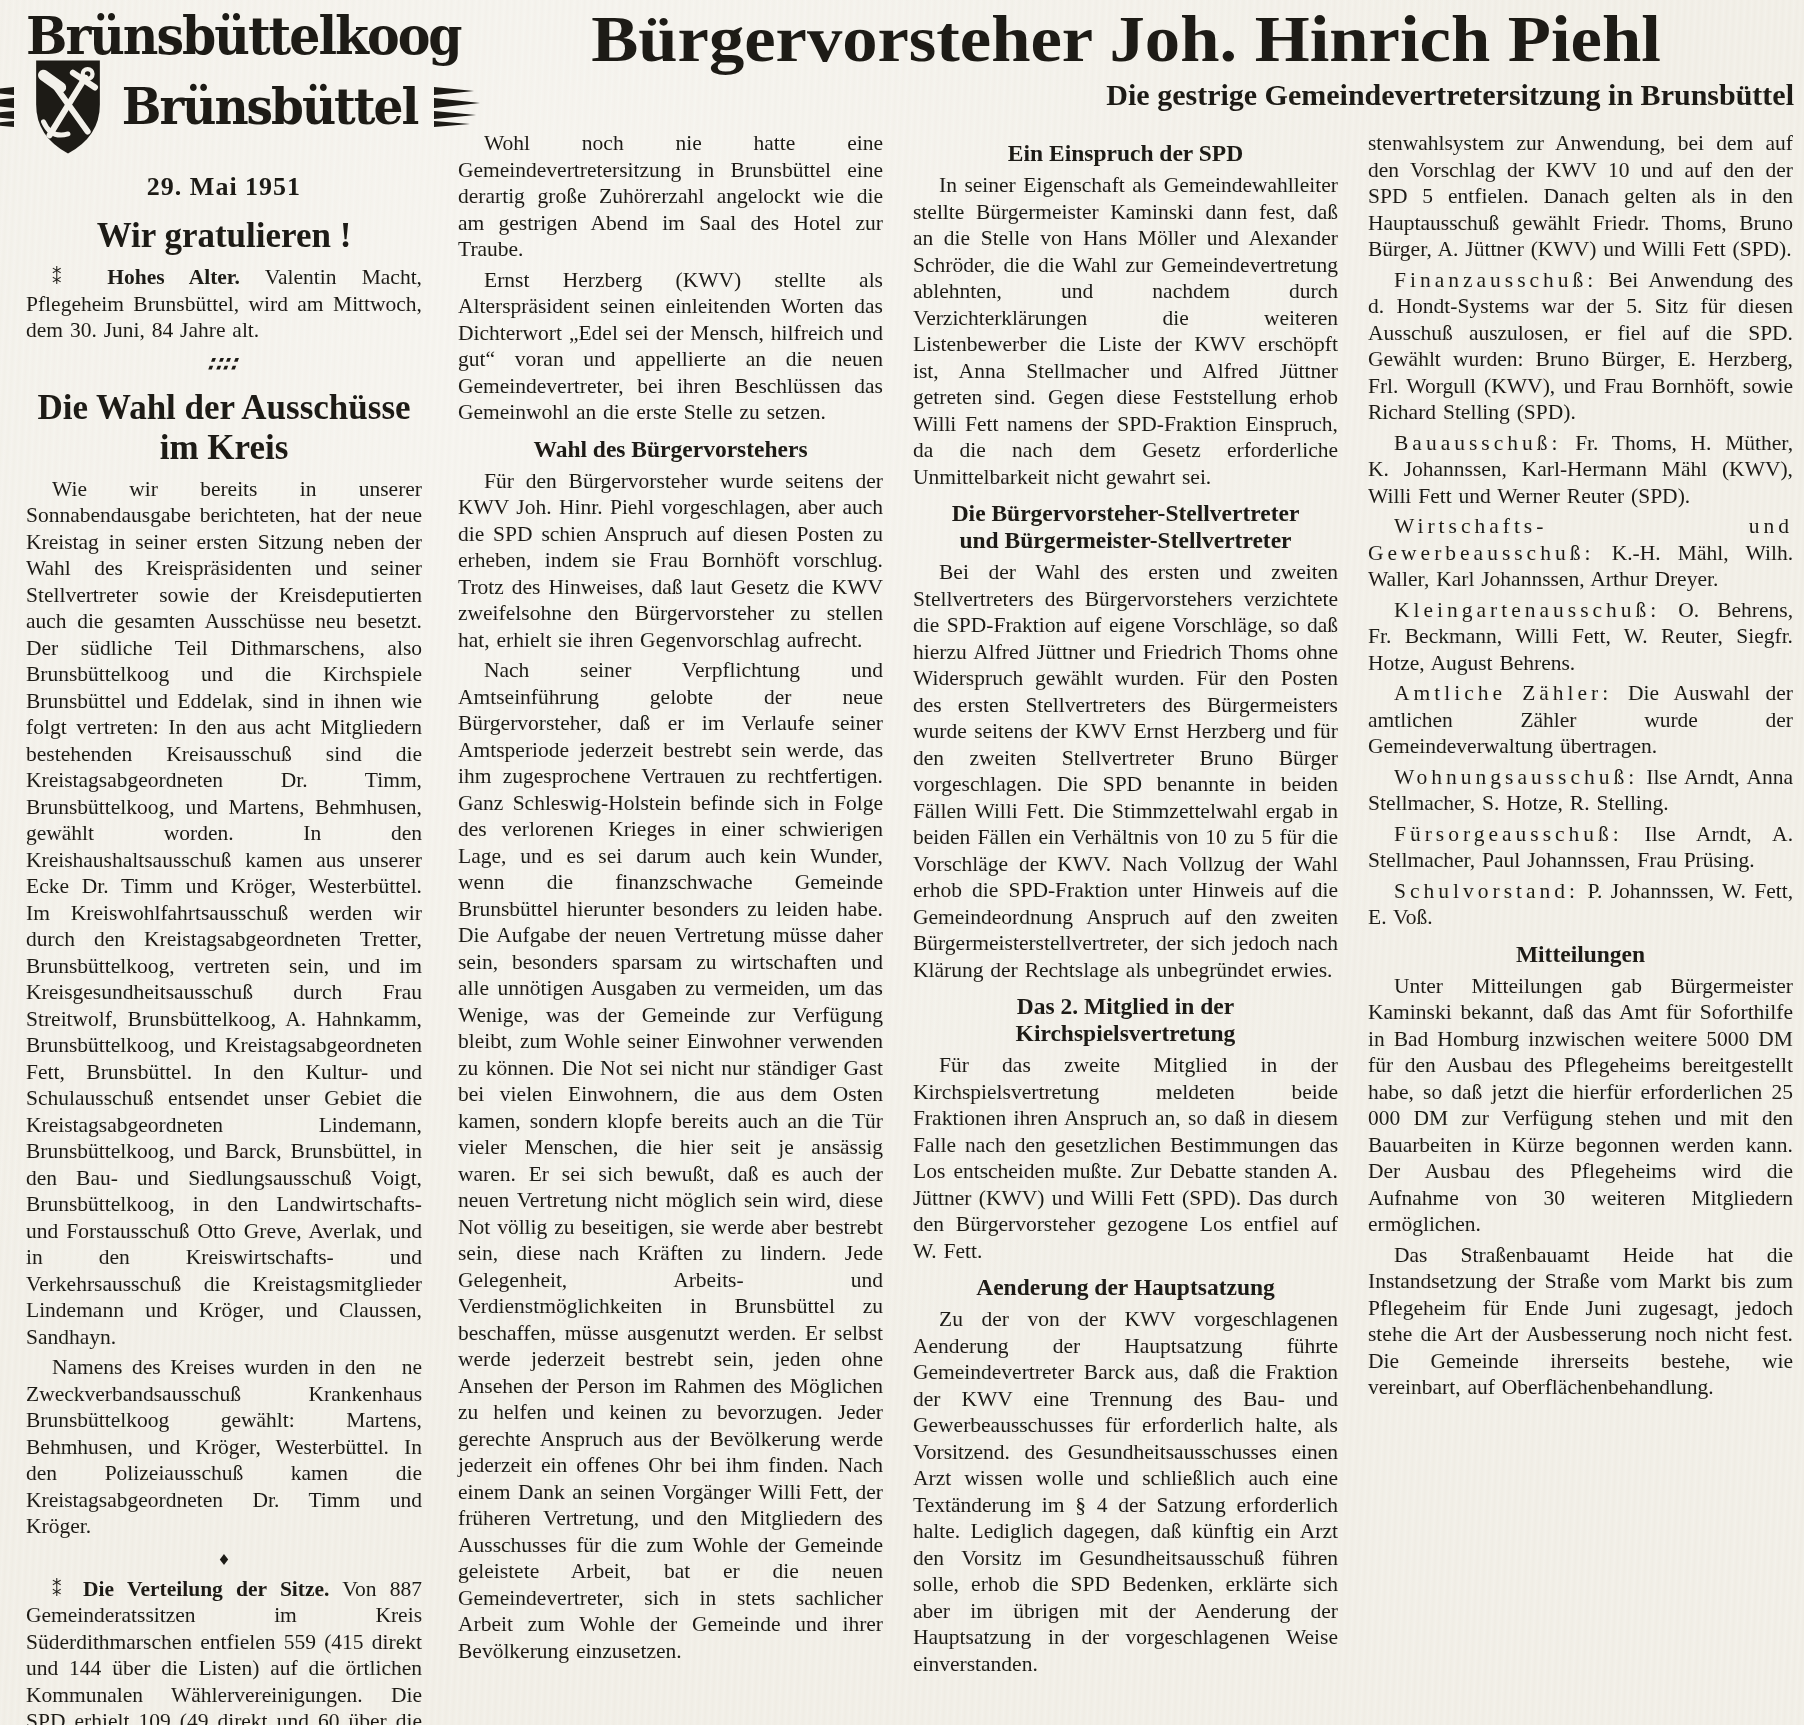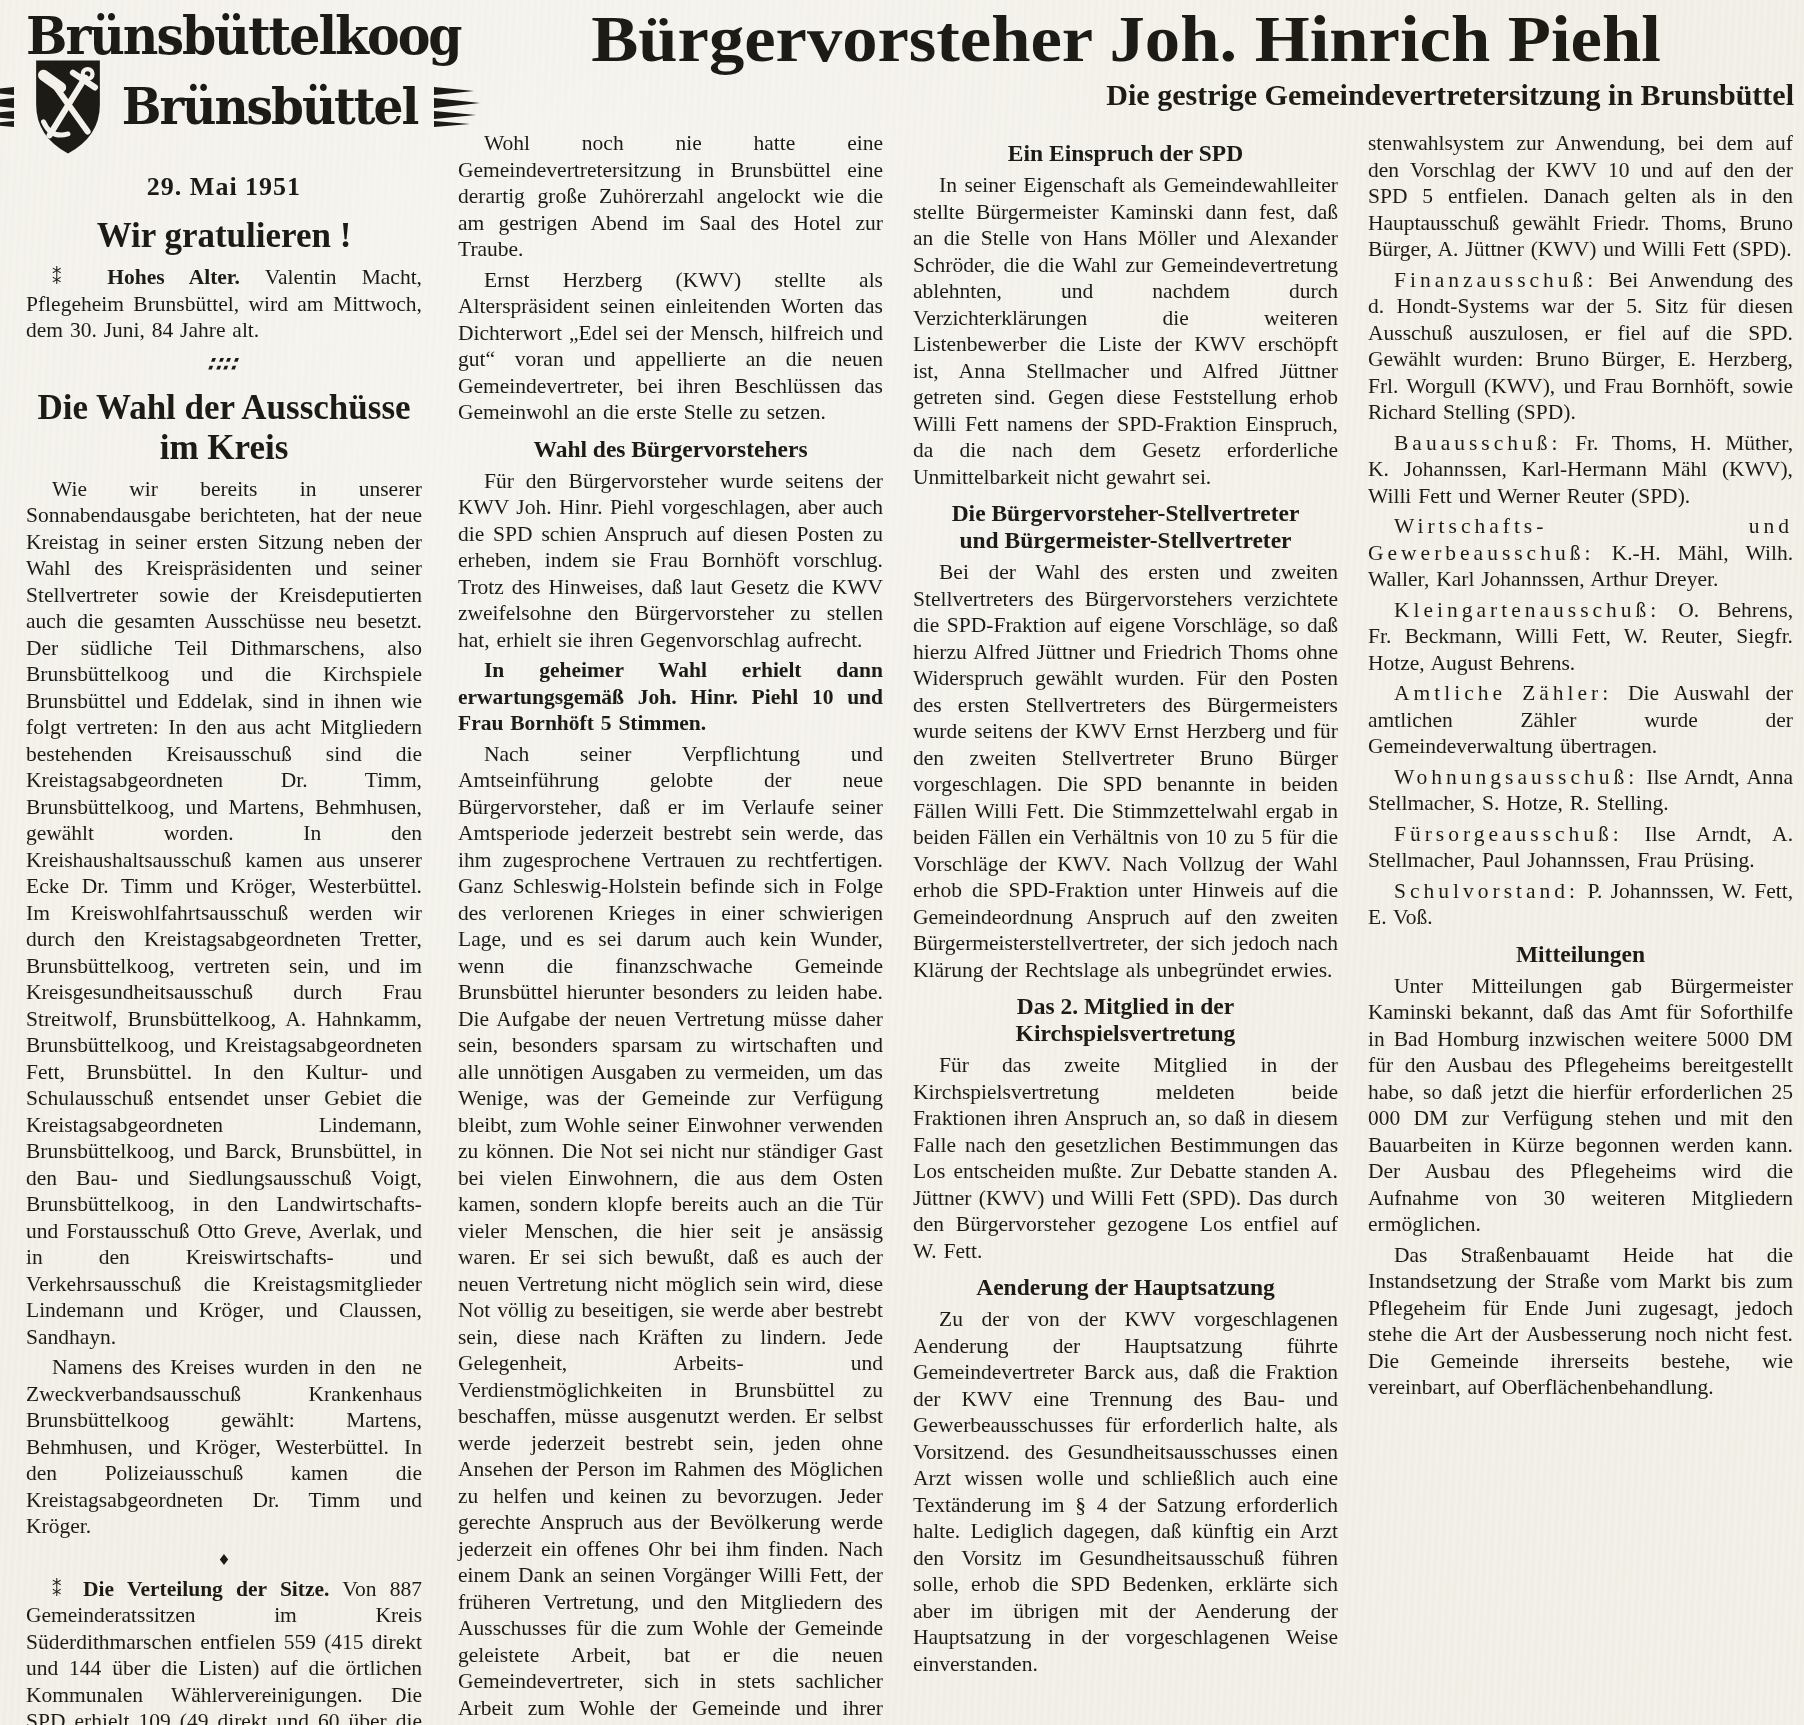--- a/index.html
+++ b/index.html
@@ -114,21 +114,20 @@
     <h1 class="headline">Bürgervorsteher Joh. Hinrich Piehl</h1>
     <div class="subtitle">Die gestrige Gemeindevertretersitzung in Brunsbüttel</div>
     <div class="cols">
       <div class="col" id="col-a">
           <p class="para"><span>Wohl noch nie hatte eine Gemeindevertretersitzung in Brunsbüttel eine derartig große Zuhörerzahl angelockt wie die am gestrigen Abend im Saal des Hotel zur Traube.</span></p>
           <p class="para"><span>Ernst Herzberg (KWV) stellte als Alterspräsident seinen einleitenden Worten das Dichterwort „Edel sei der Mensch, hilfreich und gut“ voran und appellierte an die neuen Gemeindevertreter, bei ihren Beschlüssen das Gemeinwohl an die erste Stelle zu setzen.</span></p>
           <div class="h2">
             <div>Wahl des Bürgervorstehers</div>
           </div>
           <p class="para"><span>Für den Bürgervorsteher wurde seitens der KWV Joh. Hinr. Piehl vorgeschlagen, aber auch die SPD schien Anspruch auf diesen Posten zu erheben, indem sie Frau Bornhöft vorschlug. Trotz des Hinweises, daß laut Gesetz die KWV zweifelsohne den Bürgervorsteher zu stellen hat, erhielt sie ihren Gegenvorschlag aufrecht.</span></p>
-          <p class="para bold"><span>In geheimer Wahl erhielt dann erwartungsgemäß Joh. Hinr. Piehl 10 und Frau Bornhöft 5 Stimmen.</span></p>
           <p class="para"><span>Nach seiner Verpflichtung und Amtseinführung gelobte der neue Bürgervorsteher, daß er im Verlaufe seiner Amtsperiode jederzeit bestrebt sein werde, das ihm zugesprochene Vertrauen zu rechtfertigen. Ganz Schleswig-Holstein befinde sich in Folge des verlorenen Krieges in einer schwierigen Lage, und es sei darum auch kein Wunder, wenn die finanzschwache Gemeinde Brunsbüttel hierunter besonders zu leiden habe. Die Aufgabe der neuen Vertretung müsse daher sein, besonders sparsam zu wirtschaften und alle unnötigen Ausgaben zu vermeiden, um das Wenige, was der Gemeinde zur Verfügung bleibt, zum Wohle seiner Einwohner verwenden zu können. Die Not sei nicht nur ständiger Gast bei vielen Einwohnern, die aus dem Osten kamen, sondern klopfe bereits auch an die Tür vieler Menschen, die hier seit je ansässig waren. Er sei sich bewußt, daß es auch der neuen Vertretung nicht möglich sein wird, diese Not völlig zu beseitigen, sie werde aber bestrebt sein, diese nach Kräften zu lindern. Jede Gelegenheit, Arbeits- und Verdienstmöglichkeiten in Brunsbüttel zu beschaffen, müsse ausgenutzt werden. Er selbst werde jederzeit bestrebt sein, jeden ohne Ansehen der Person im Rahmen des Möglichen zu helfen und keinen zu bevorzugen. Jeder gerechte Anspruch aus der Bevölkerung werde jederzeit ein offenes Ohr bei ihm finden. Nach einem Dank an seinen Vorgänger Willi Fett, der früheren Vertretung, und den Mitgliedern des Ausschusses für die zum Wohle der Gemeinde geleistete Arbeit, bat er die neuen Gemeindevertreter, sich in stets sachlicher Arbeit zum Wohle der Gemeinde und ihrer Bevölkerung einzusetzen.</span></p>
         </div>
       <div class="col" id="col-b">
           <div class="h2">
             <div>Ein Einspruch der SPD</div>
           </div>
           <p class="para"><span>In seiner Eigenschaft als Gemeindewahlleiter stellte Bürgermeister Kaminski dann fest, daß an die Stelle von Hans Möller und Alexander Schröder, die die Wahl zur Gemeindevertretung ablehnten, und nachdem durch Verzichterklärungen die weiteren Listenbewerber die Liste der KWV erschöpft ist, Anna Stellmacher und Alfred Jüttner getreten sind. Gegen diese Feststellung erhob Willi Fett namens der SPD-Fraktion Einspruch, da die nach dem Gesetz erforderliche Unmittelbarkeit nicht gewahrt sei.</span></p>
           <div class="h2">
             <div>Die Bürgervorsteher-Stellvertreter</div>
             <div>und Bürgermeister-Stellvertreter</div>

